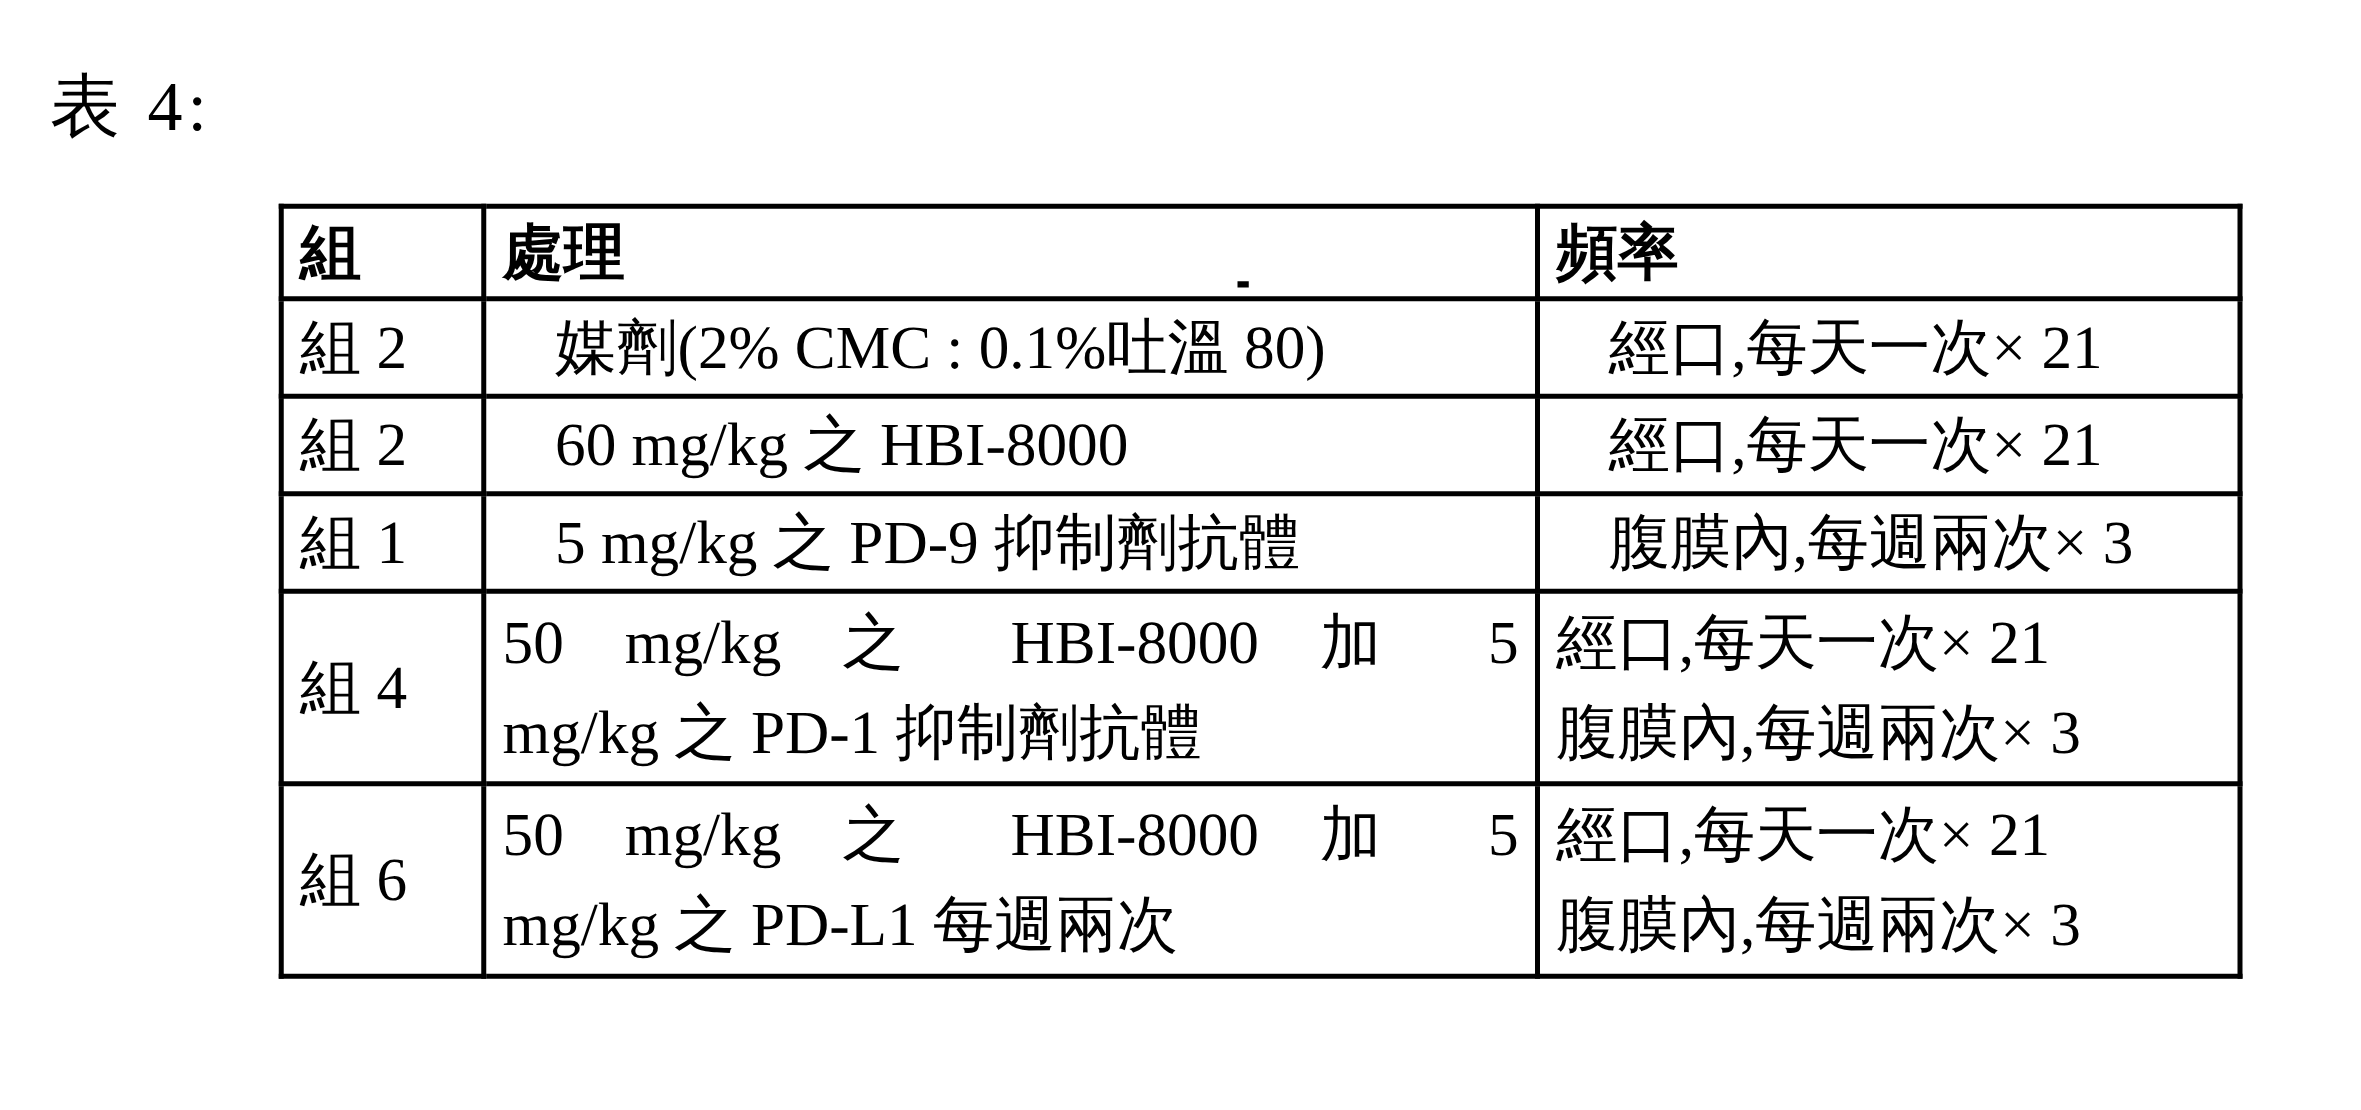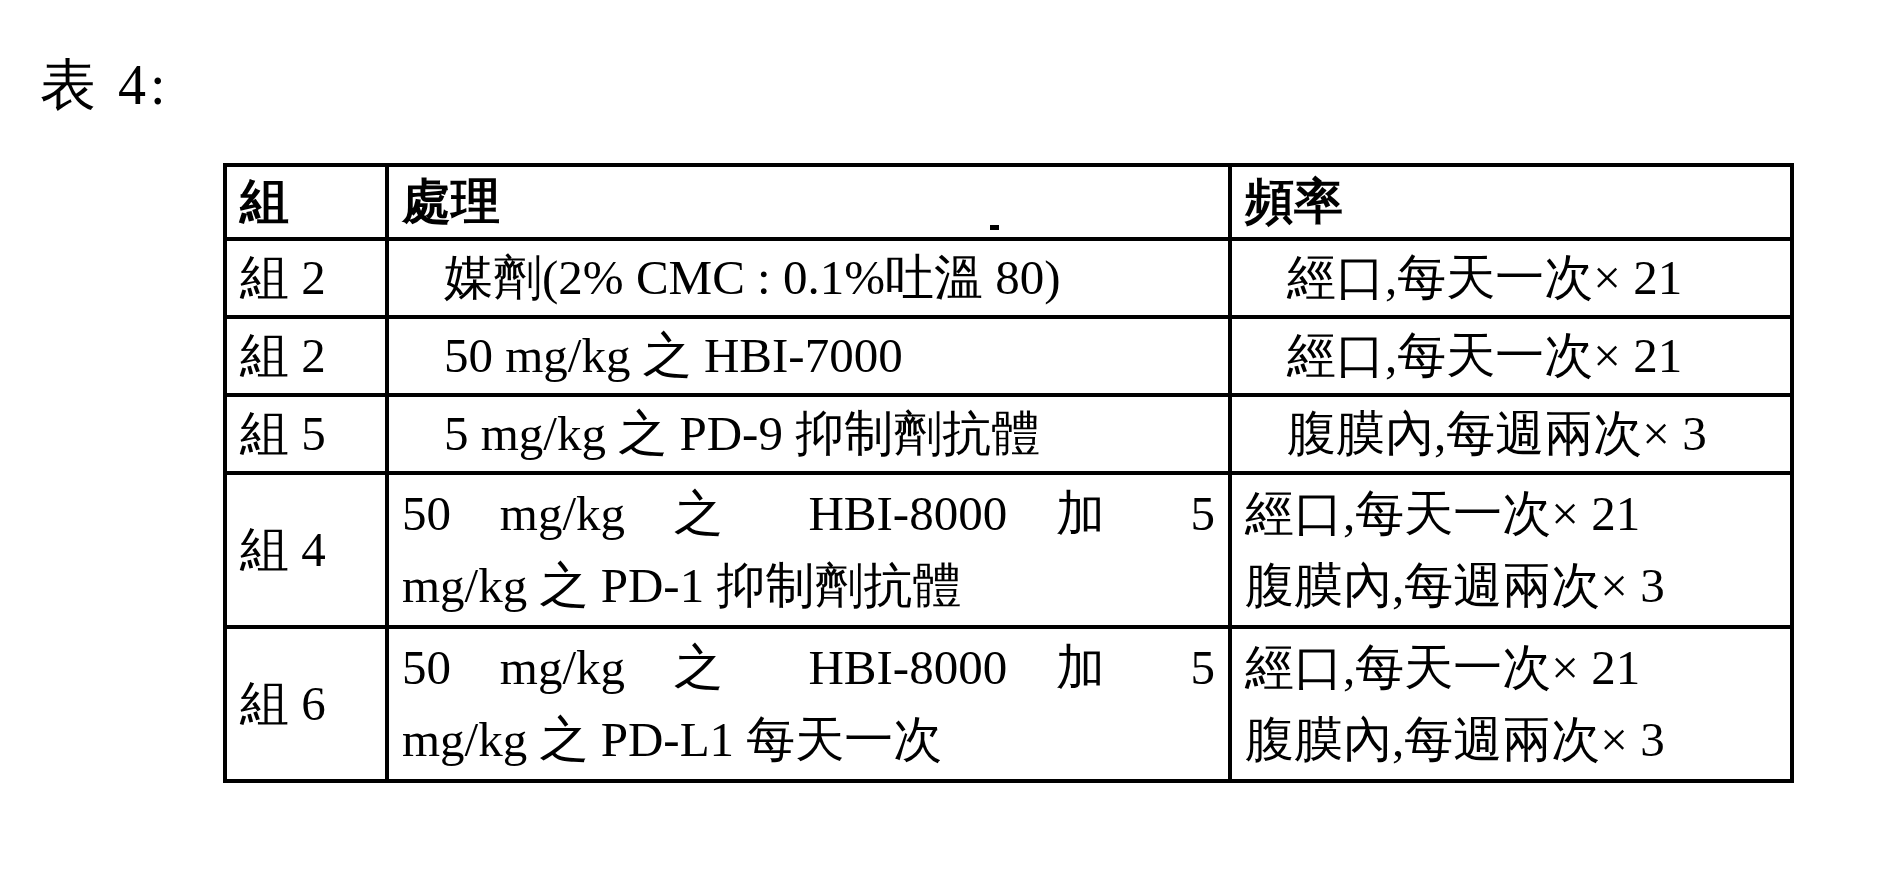--- a/index.html
+++ b/index.html
@@ -107,30 +107,30 @@
         <td>
           <div class="line">經口,每天一次× 21</div>
         </td>
       </tr>
 
       <tr class="r-single">
         <td>
           <span>組 2</span>
         </td>
         <td>
-          <div class="line">50 mg/kg 之 HBI-7000</div>
+          <div class="line">60 mg/kg 之 HBI-8000</div>
         </td>
         <td>
           <div class="line">經口,每天一次× 21</div>
         </td>
       </tr>
 
       <tr class="r-single">
         <td>
-          <span>組 5</span>
+          <span>組 1</span>
         </td>
         <td>
           <div class="line">5 mg/kg 之 PD-9 抑制劑抗體</div>
         </td>
         <td>
           <div class="line">腹膜內,每週兩次× 3</div>
         </td>
       </tr>
 
       <tr class="r-double">
@@ -147,21 +147,21 @@
         </td>
       </tr>
 
 
       <tr class="r-double">
         <td>
           <span>組 6</span>
         </td>
         <td>
           <div class="line justify">50 mg/kg 之 HBI-8000 加 5</div>
-          <div class="line">mg/kg 之 PD-L1 每天一次</div>
+          <div class="line">mg/kg 之 PD-L1 每週兩次</div>
         </td>
         <td>
           <div class="line">經口,每天一次× 21</div>
           <div class="line">腹膜內,每週兩次× 3</div>
         </td>
       </tr>
 
     </tbody>
   </table>
 </div>

